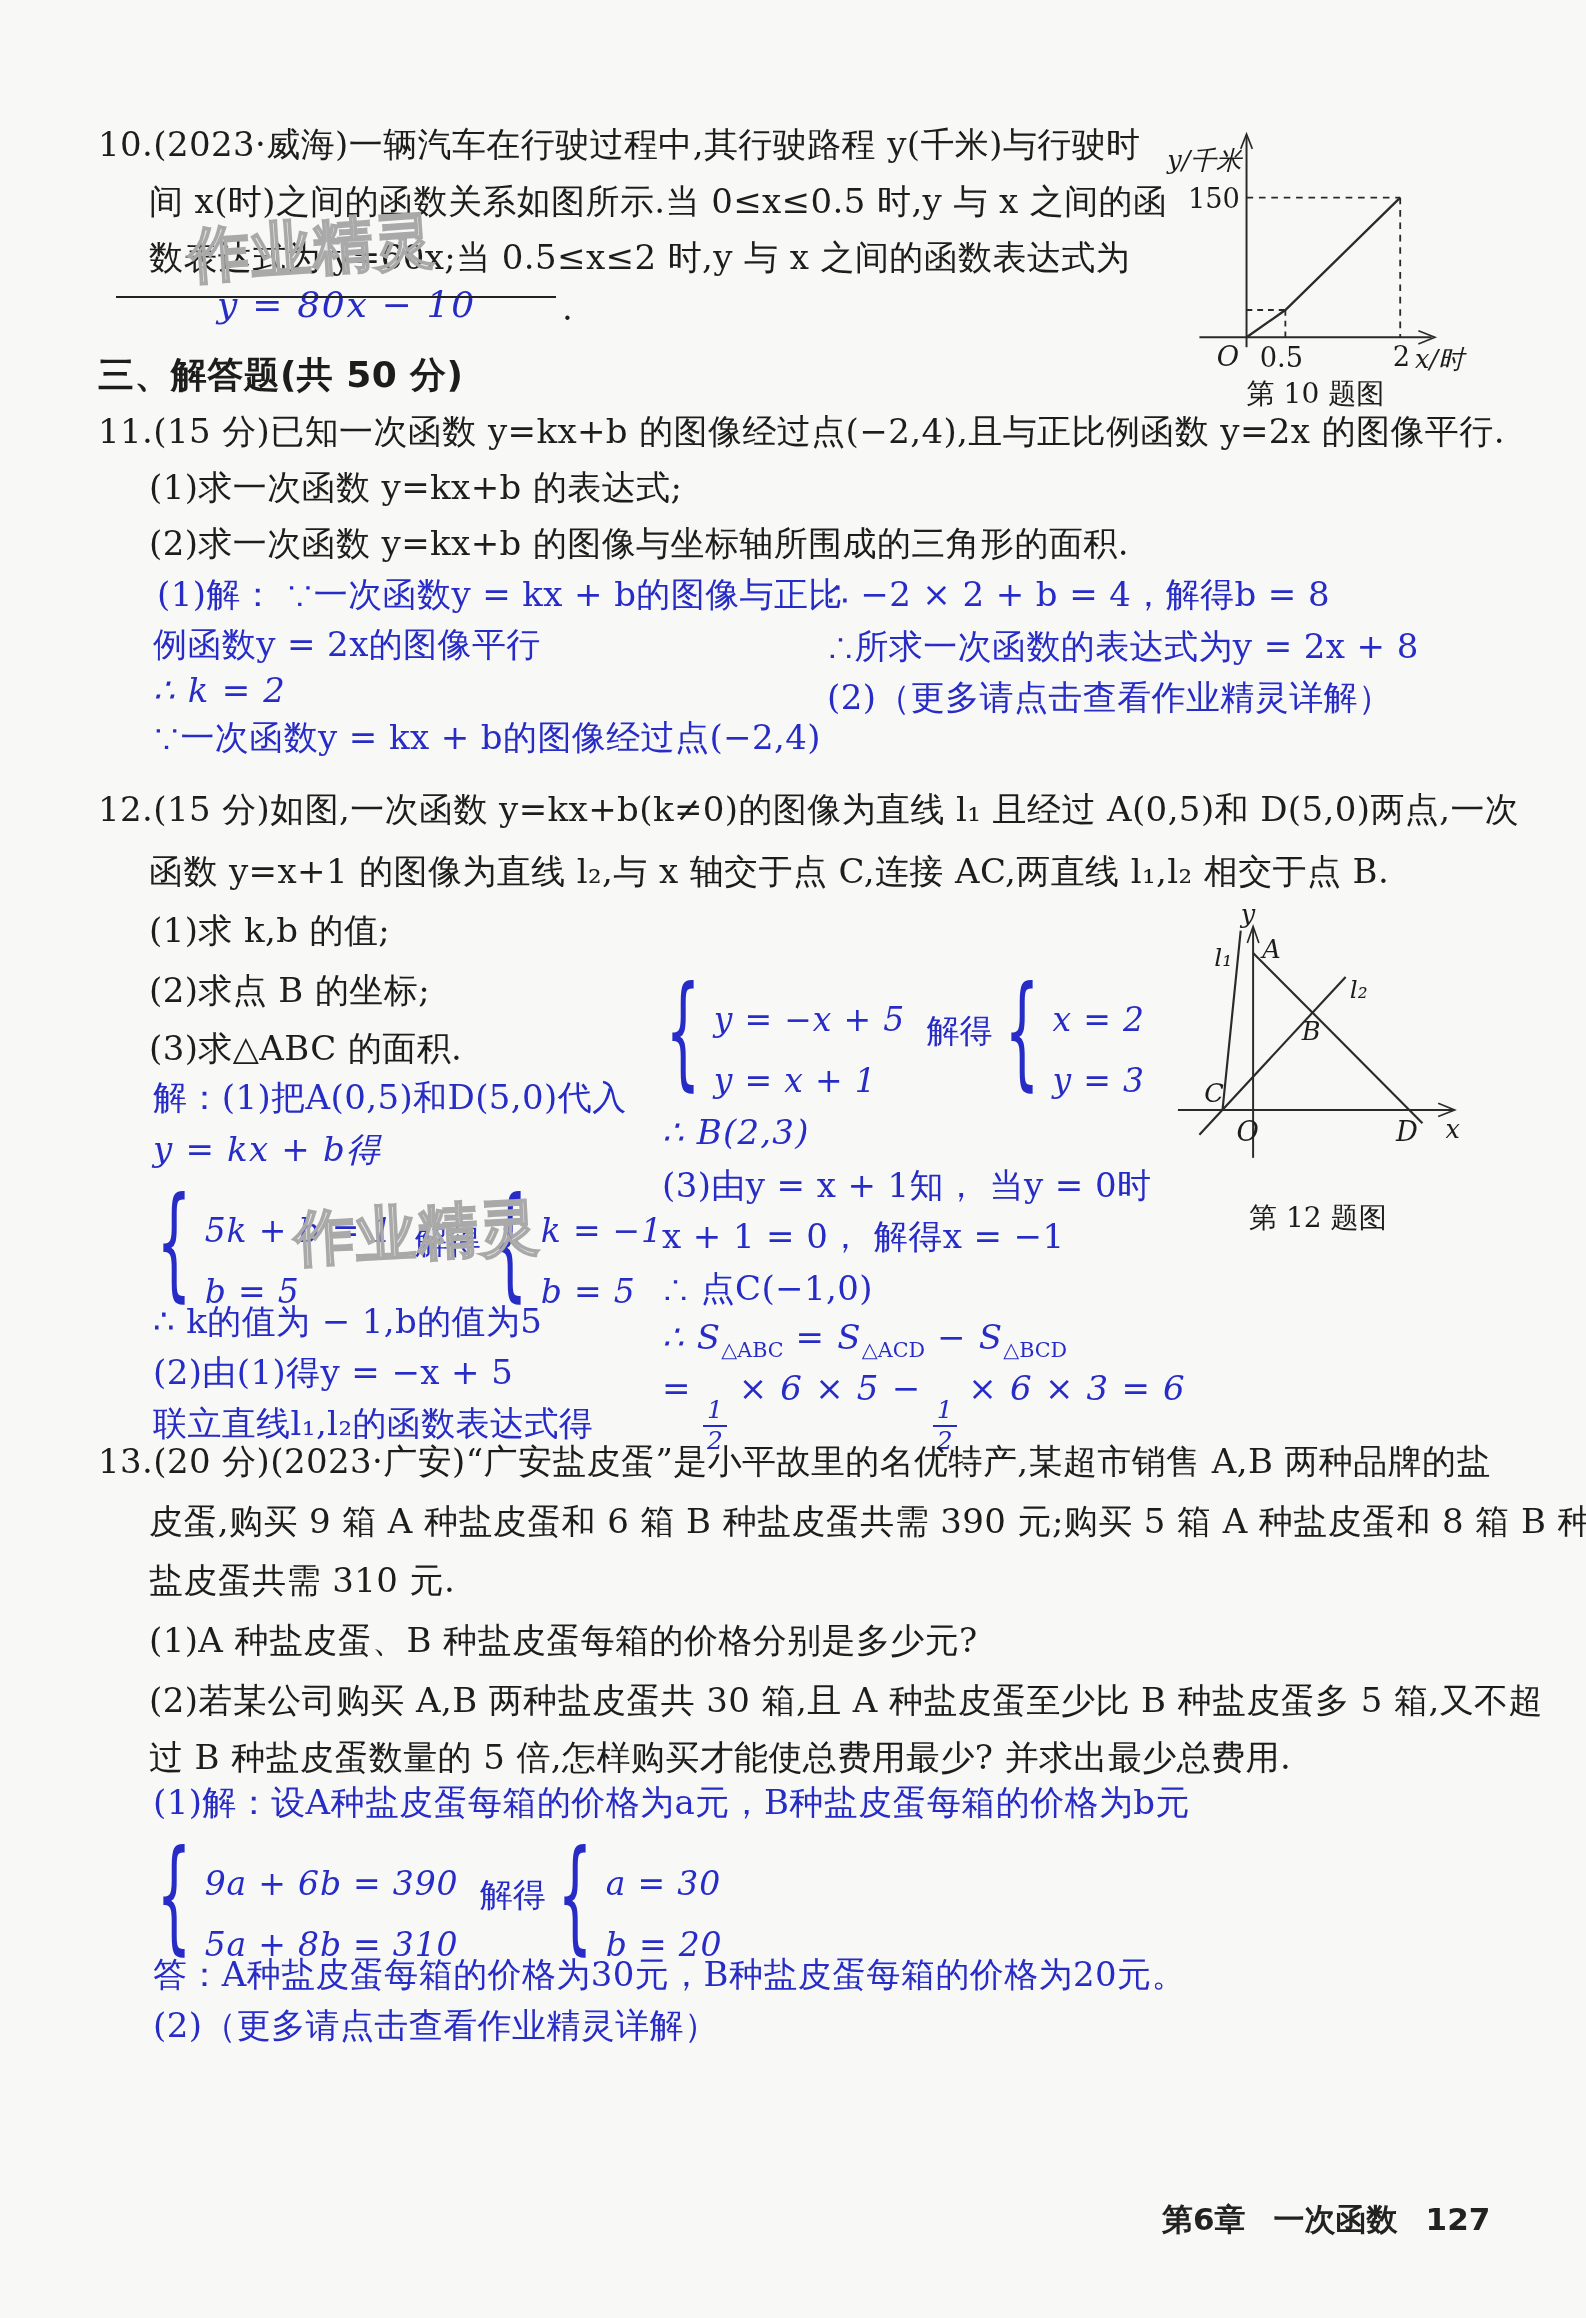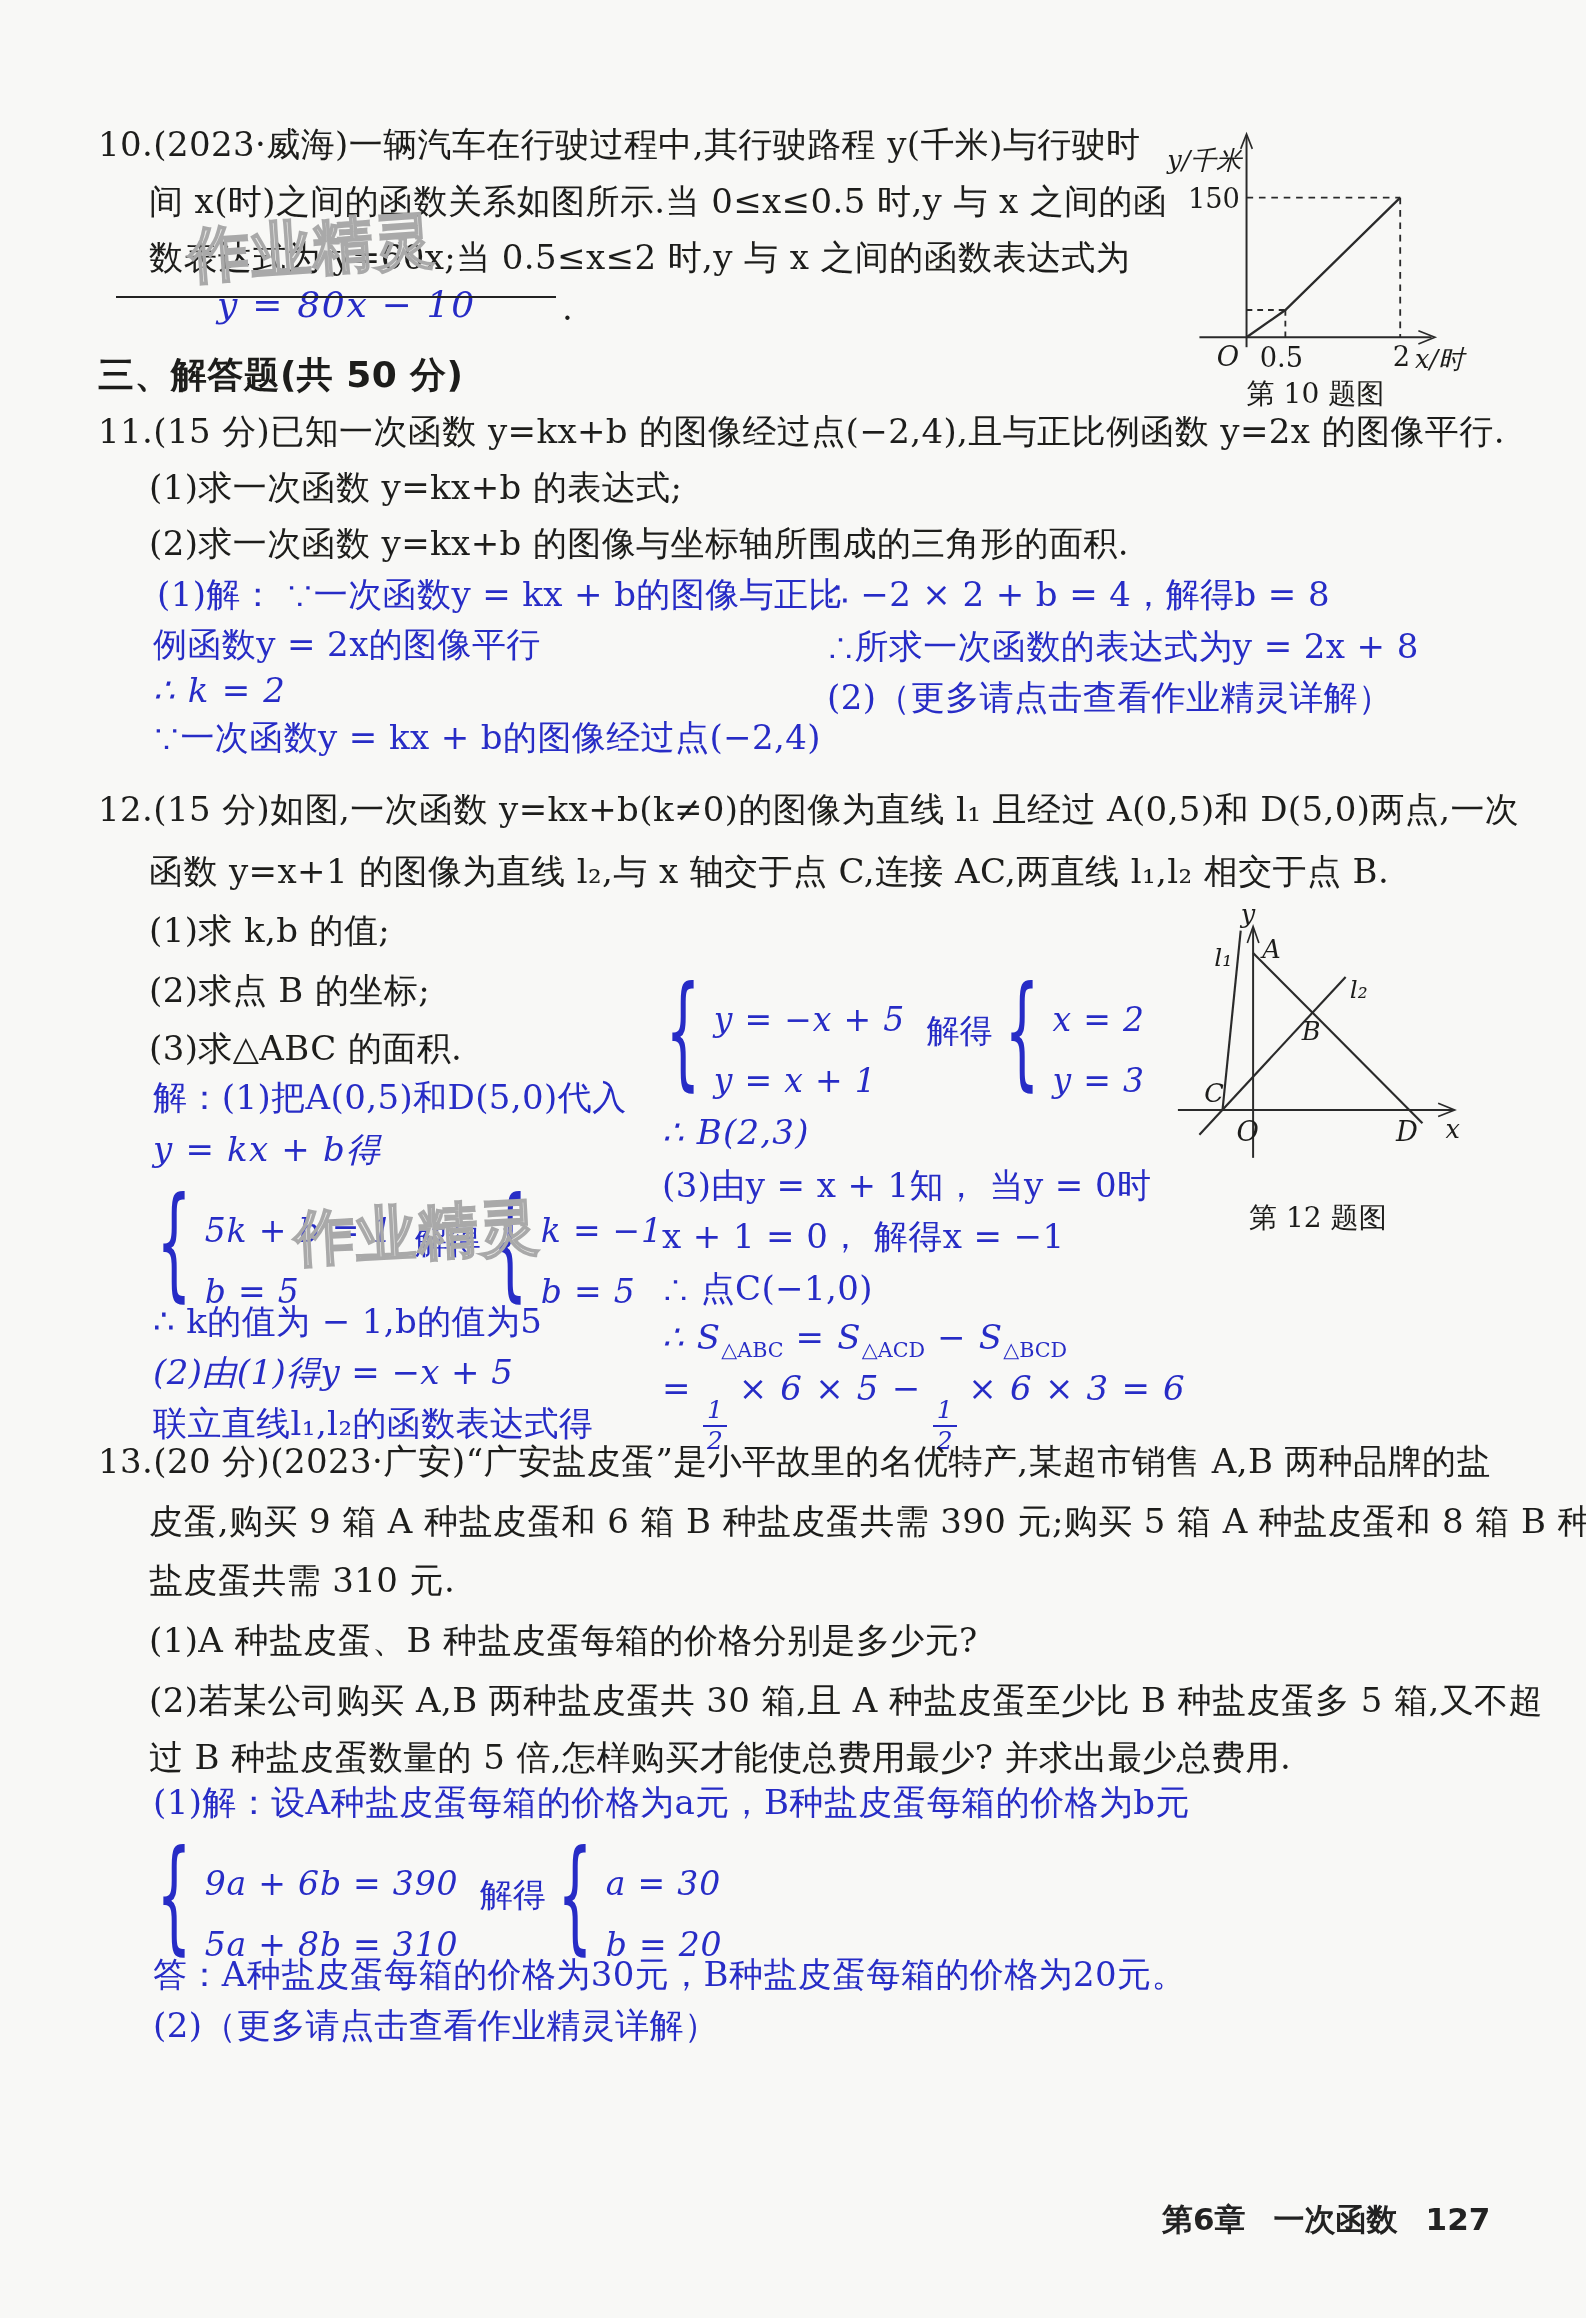--- a/index.html
+++ b/index.html
@@ -101,21 +101,21 @@
     <span>b = 5</span>
   </span>
   <span class="solve">解得</span>
   <span class="brace">{</span>
   <span class="eqcol">
     <span>k = −1</span>
     <span>b = 5</span>
   </span>
 </div>
 <div class="line blue" style="left:153px; top:1299px;">∴ k的值为 − 1,b的值为5</div>
-<div class="line blue" style="left:153px; top:1350px;font-style:italic;">(2)由(1)得y = −x + 5</div>
+<div class="line blue" style="left:153px; top:1350px;">(2)由(1)得y = −x + 5</div>
 <div class="line blue" style="left:153px; top:1401px;">联立直线l₁,l₂的函数表达式得</div>
 <div class="wm" style="left:294px; top:1193px; transform:rotate(-3deg);">作业精灵</div>
 
 <div class="sys blue" style="left:662px; top:964px;">
   <span class="brace">{</span>
   <span class="eqcol">
     <span>y = −x + 5</span>
     <span>y = x + 1</span>
   </span>
   <span class="solve">解得</span>

